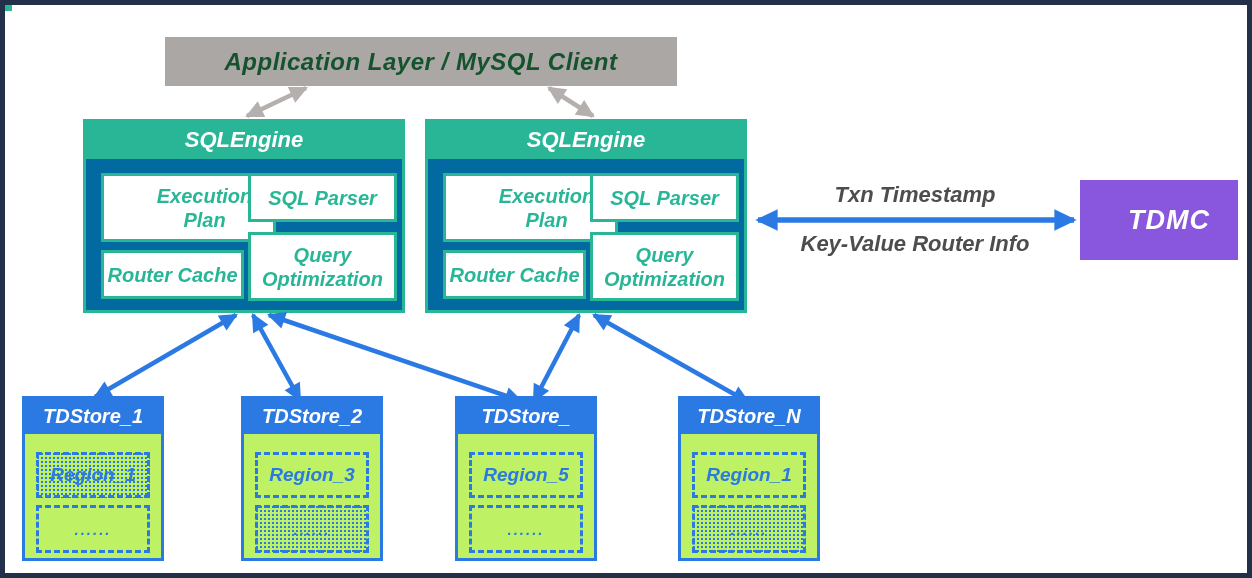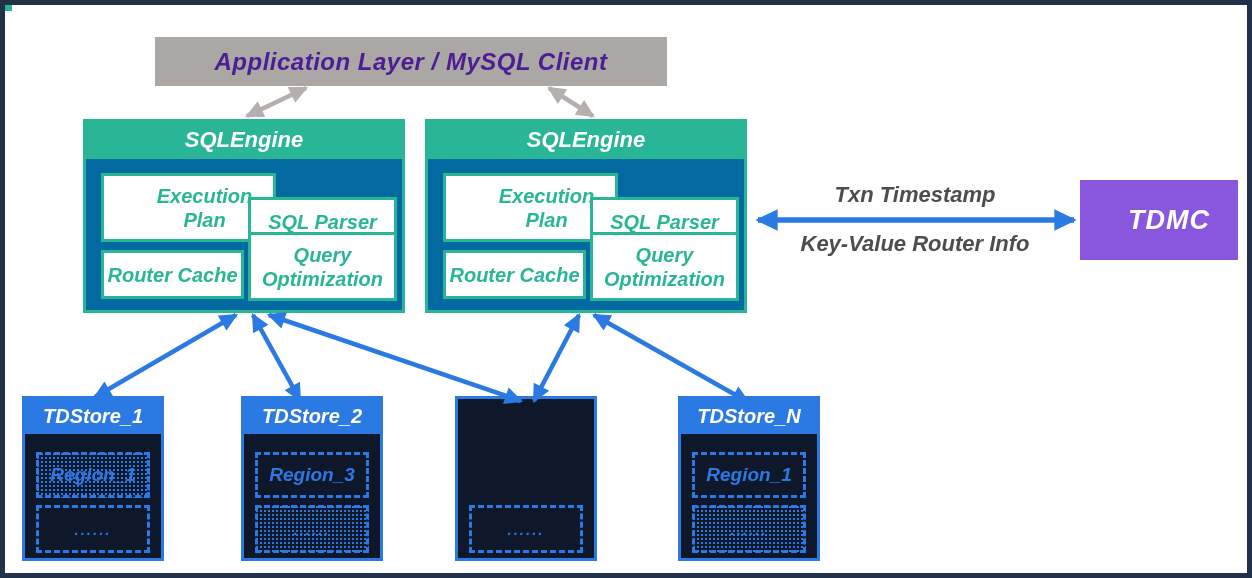--- a/index.html
+++ b/index.html
@@ -24,60 +24,60 @@
     background:#ffffff;
   }
   .corner-artifact{
     position:absolute;left:0;top:0;width:7px;height:6px;background:var(--teal);z-index:9;
   }
   .abs{position:absolute;box-sizing:border-box;}
   .center{display:flex;align-items:center;justify-content:center;text-align:center;}
 
   
   .app-layer{
-    left:150px;top:32px;width:512px;height:49px;
-    background:var(--gray);color:#4c1d95;font-size:24px;letter-spacing:0.5px;
+    left:160px;top:32px;width:512px;height:49px;
+    background:var(--gray);color:#14532d;font-size:24px;letter-spacing:0.5px;
   }
 
   
   .engine{
     top:114px;width:322px;height:194px;
     border:3px solid var(--teal);background:#0369a1;
   }
   .engine.e1{left:78px;}
   .engine.e2{left:420px;}
   .engine-header{
     position:absolute;left:-1px;top:-1px;right:-1px;height:38px;
     background:var(--teal);color:#ffffff;font-size:22px;
     display:flex;align-items:center;justify-content:center;
   }
   .module{
     position:absolute;border:3px solid var(--teal);color:var(--teal);
     font-size:20px;line-height:1.2;background:#ffffff;
   }
   .m0{left:15px;top:51px;width:137px;height:63px;padding-left:32px;}
-  .m1{left:162px;top:51px;width:143px;height:43px;margin-top:24px;}
+  .m1{left:162px;top:51px;width:143px;height:43px;}
   .m2{left:15px;top:128px;width:137px;height:43px;}
   .m3{left:162px;top:110px;width:143px;height:63px;}
 
   
   .tdmc{
     left:1075px;top:175px;width:158px;height:80px;
     background:var(--purple);color:#ffffff;font-size:27px;letter-spacing:1px;padding-left:20px;
   }
   .link-label{
     color:var(--label-gray);font-size:22px;text-align:center;
   }
   .link-top{left:760px;top:177px;width:300px;}
   .link-bottom{left:745px;top:226px;width:330px;}
 
   
   .store{
     top:391px;width:142px;height:165px;
-    border:3px solid var(--blue);background:#0f172a;
+    border:3px solid var(--blue);background:#bef264;
   }
   .s0{left:17px;} .s1{left:236px;padding-left:14px;} .s2{left:450px;} .s3{left:673px;}
   .store-header{
     position:absolute;left:-1px;top:-1px;right:-1px;height:36px;
     background:var(--blue);color:#ffffff;font-size:20px;
     display:flex;align-items:center;justify-content:center;
   }
   .region-box{
     position:absolute;left:11px;right:11px;top:53px;height:40px;
     border:3px dashed var(--blue);color:var(--blue);font-size:19px;
@@ -142,20 +142,24 @@
 
   <div class="abs store s1">
     <div class="store-header">
       <span>TDStore_2</span>
     </div>
     <div class="region-box center">Region_3</div>
     <div class="extra-box center halftone">......</div>
   </div>
 
   <div class="abs store s2">
+    <div class="store-header">
+      <span>TDStore_</span>
+    </div>
+    <div class="region-box center">Region_5</div>
     <div class="extra-box center">......</div>
   </div>
 
   <div class="abs store s3">
     <div class="store-header">
       <span>TDStore_N</span>
     </div>
     <div class="region-box center">Region_1</div>
     <div class="extra-box center halftone">......</div>
   </div>

